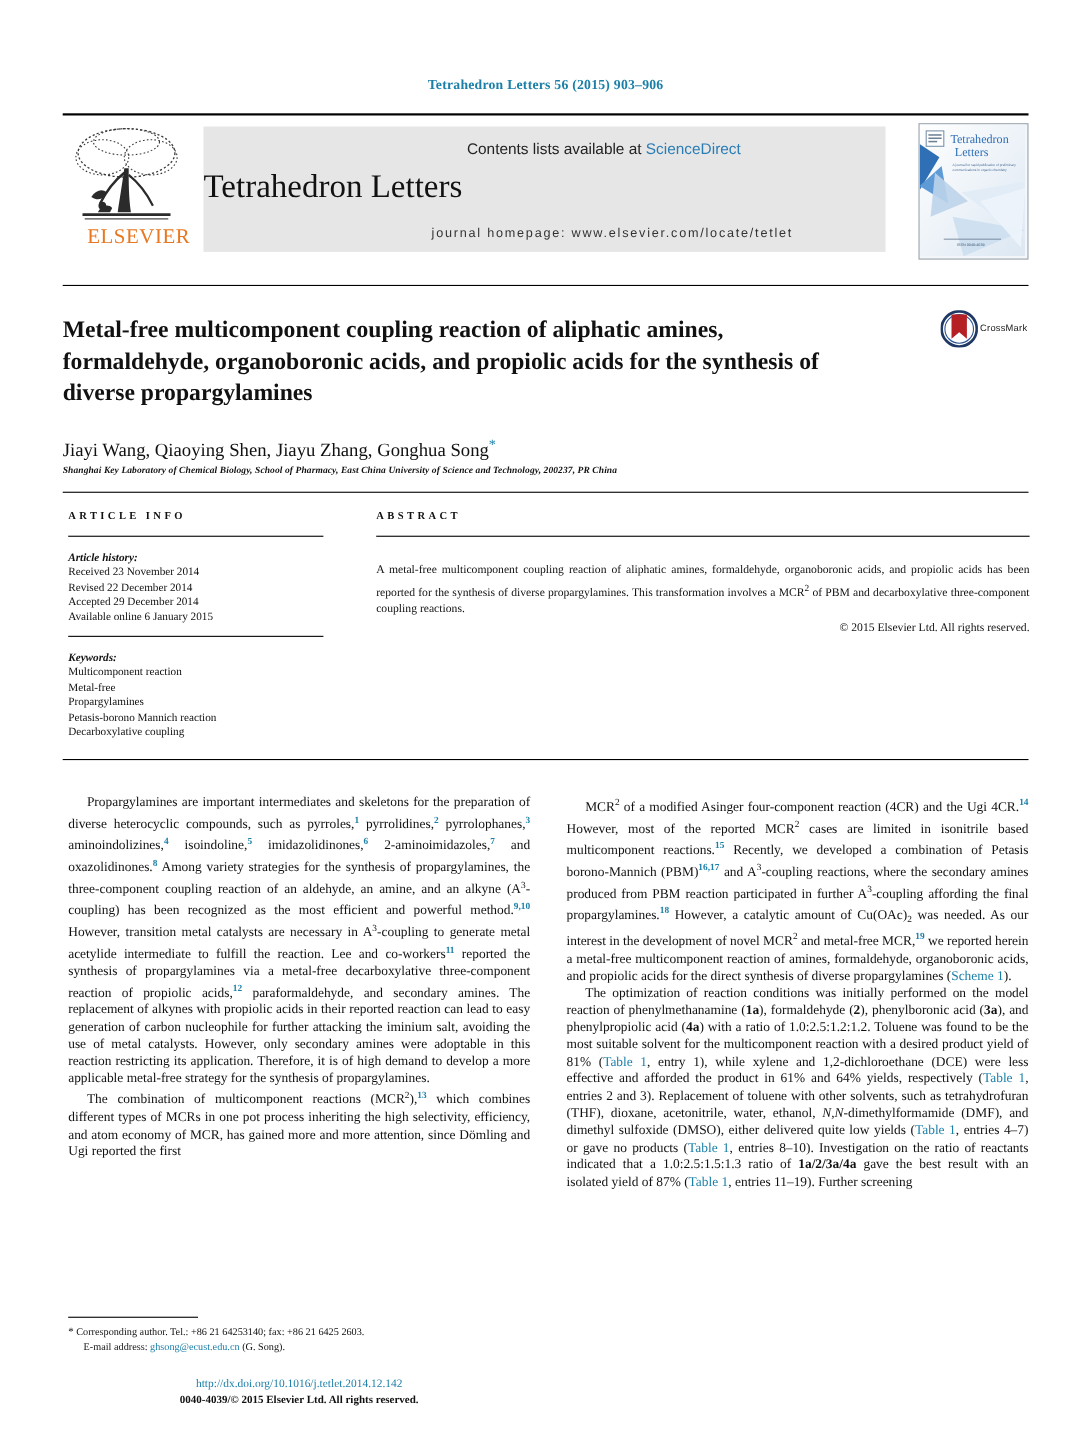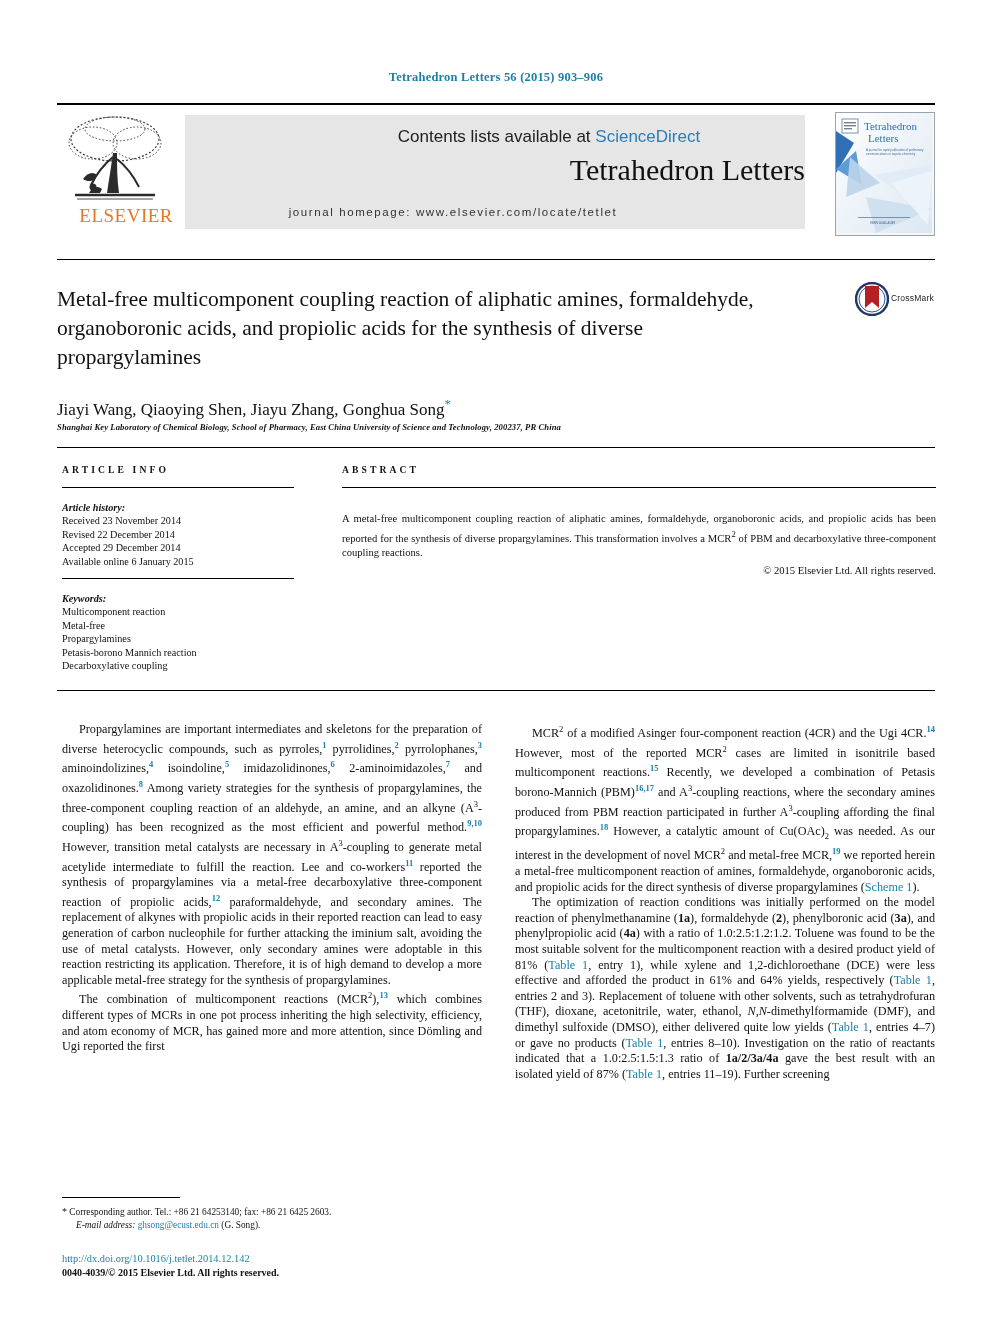--- a/index.html
+++ b/index.html
@@ -71,36 +71,36 @@
     position: absolute;
     left: 128px; top: 4px;
     width: 620px; height: 114px;
     background: #e6e6e6;
   }
   .contents-line {
     position: absolute;
     top: 12px; left: 0; width: 728px;
     text-align: center;
     font-family: "Liberation Sans", sans-serif;
-    font-size: 17px;
+    font-size: 14px;
     color: #222;
   }
   .contents-line .sd { color: #2b7db5; }
   .journal-name {
     position: absolute;
     top: 38px; left: 0; width: 620px;
+    text-align: left;
+    font-family: "Liberation Serif", serif;
+    font-size: 30px;
+    color: #111;
+  }
+  .homepage-line {
+    position: absolute;
+    bottom: 11px; left: 0; width: 536px;
     text-align: right;
-    font-family: "Liberation Serif", serif;
-    font-size: 30px;
-    color: #111;
-  }
-  .homepage-line {
-    position: absolute;
-    bottom: 11px; left: 0; width: 536px;
-    text-align: center;
     font-family: "Liberation Sans", sans-serif;
     font-size: 11.5px;
     letter-spacing: 1.6px;
     color: #333;
   }
   .cover-thumb {
     position: absolute;
     right: 0; top: 1px;
     width: 98px; height: 122px;
     border: 1px solid #9aa4ab;
@@ -113,21 +113,21 @@
     position: absolute;
     left: 57px; top: 259px;
     width: 878px;
     border-top: 1px solid #000;
   }
   .article-title {
     position: absolute;
     left: 57px; top: 285px;
     width: 730px;
     font-family: "Liberation Serif", serif;
-    font-weight: normal;
+    font-weight: bold;
     font-size: 21.5px;
     line-height: 29px;
     color: #111;
   }
   .crossmark {
     position: absolute;
     left: 855px; top: 282px;
     width: 86px; height: 36px;
   }
   .crossmark-label {
@@ -238,31 +238,32 @@
     position: absolute;
     left: 62px; top: 1205px;
     width: 420px;
     font-family: "Liberation Serif", serif;
     font-size: 9.3px;
     line-height: 13px;
     color: #111;
   }
   .footnote .star { font-size: 10px; }
   .footnote .indent { padding-left: 14px; }
-  .footnote .em-label { font-style: italic; }
+  .footnote .em-label { }
   .footnote a, .footnote .mail { color: #1b7fa8; }
 
   .footer {
     position: absolute;
     left: 62px; top: 1252px;
     width: 420px;
     font-family: "Liberation Serif", serif;
     font-size: 10.4px;
     line-height: 14px;
     color: #111;
+    text-align: center;
   }
   .footer .doi { color: #1b7fa8; }
   .footer .issn { font-weight: bold; font-size: 10px; }
 </style>
 </head>
 <body>
 
 <div class="page">
 
   <div class="running-head">Tetrahedron Letters 56 (2015) 903–906</div>

